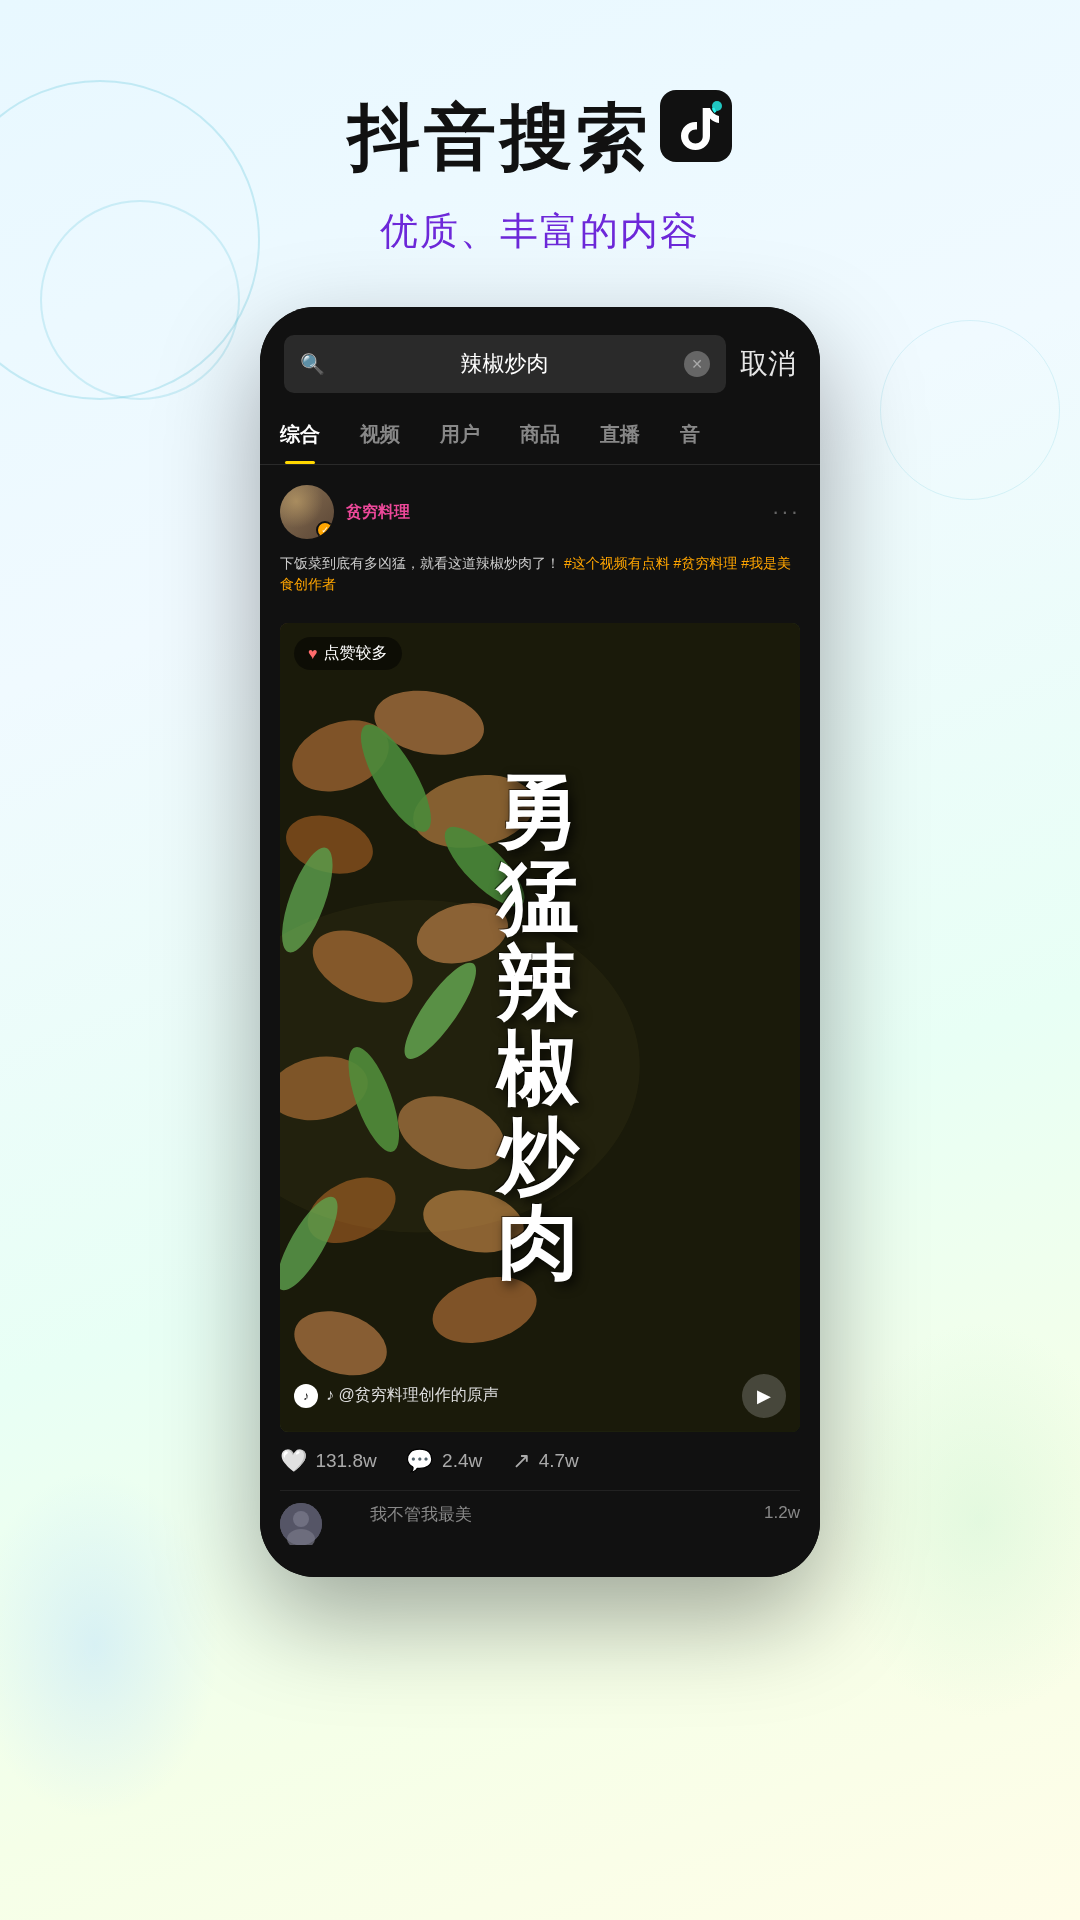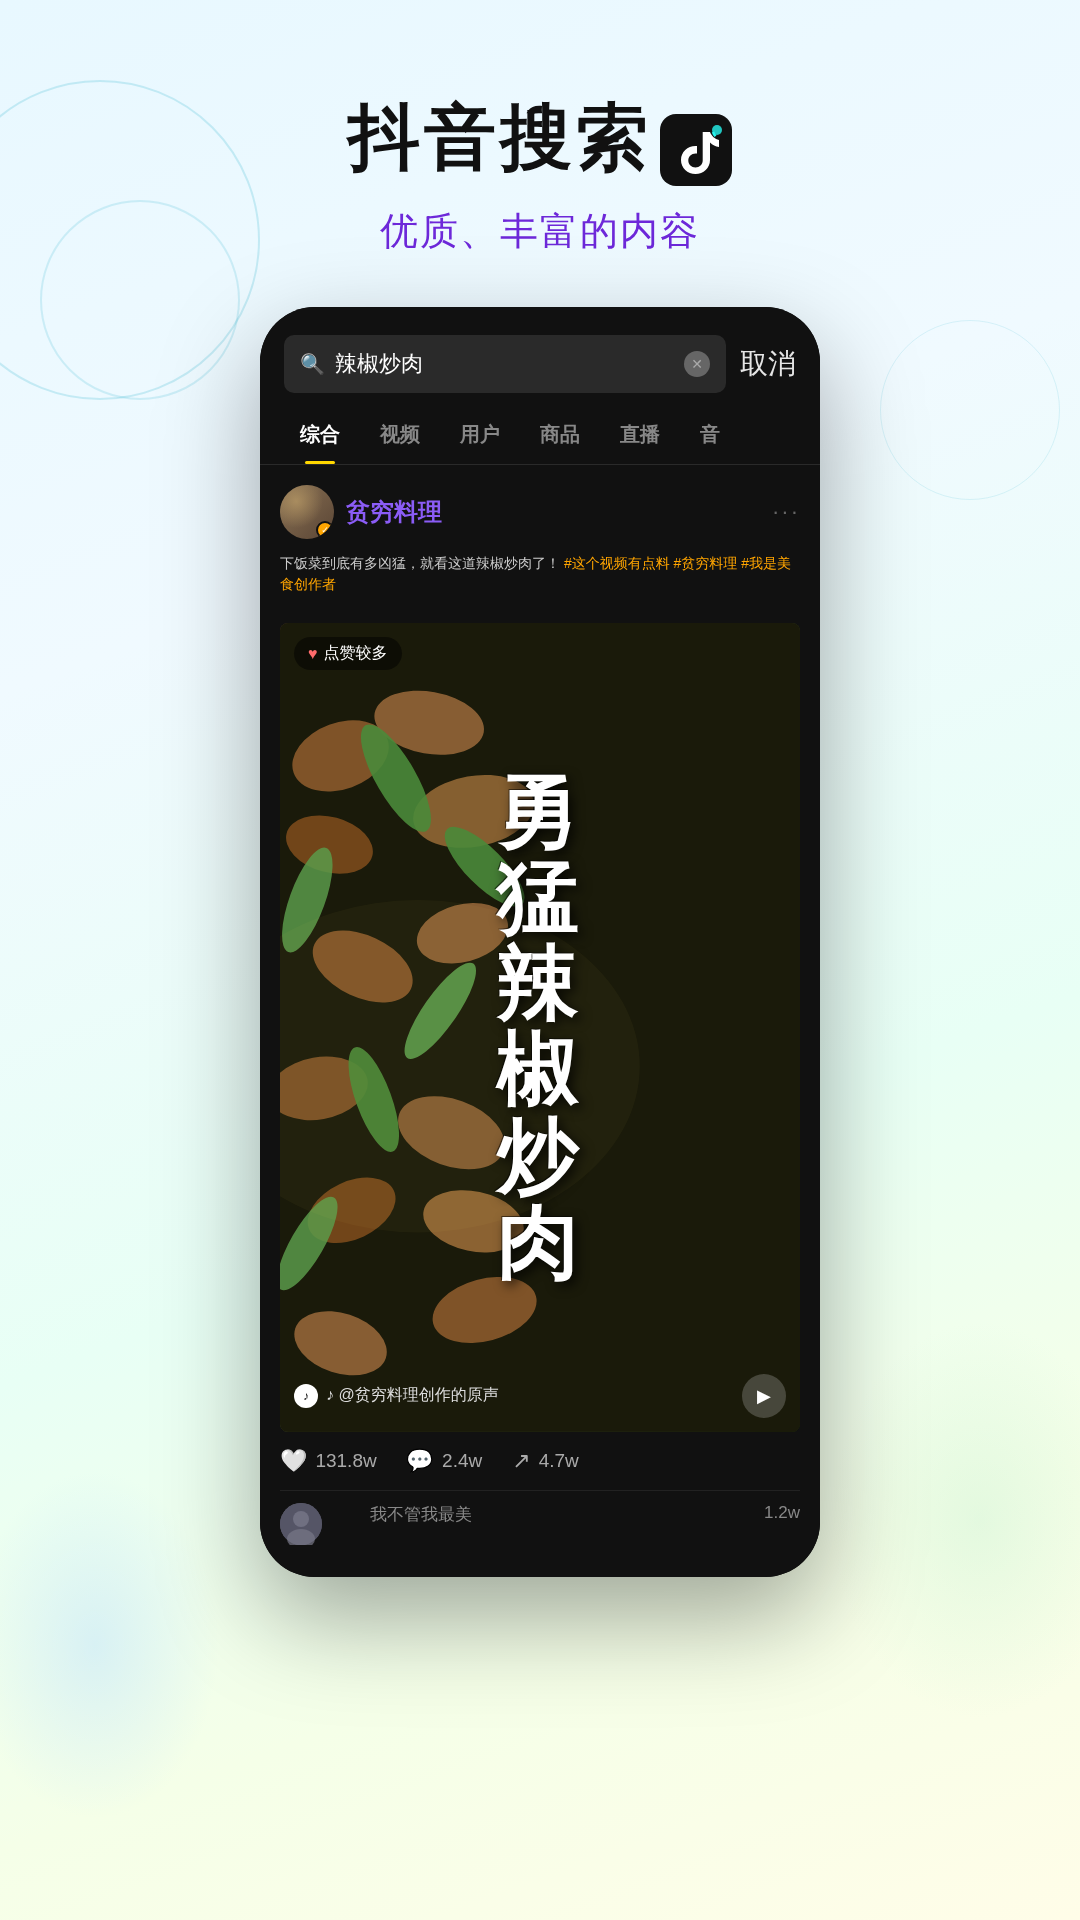--- a/index.html
+++ b/index.html
@@ -53,21 +53,21 @@
     .header {
       text-align: center;
       padding-top: 90px;
       padding-bottom: 50px;
       position: relative;
       z-index: 2;
     }
 
     .app-title {
       display: flex;
-      align-items: flex-end;
+      align-items: flex-start;
       justify-content: center;
       gap: 8px;
     }
 
     .app-title-text {
       font-size: 72px;
       font-weight: 900;
       color: #111;
       letter-spacing: 4px;
     }
@@ -119,20 +119,21 @@
 
     .search-icon-inner {
       color: #aaa;
       font-size: 20px;
     }
 
     .search-text {
       flex: 1;
       color: #fff;
       font-size: 22px;
+      text-align: center;
     }
 
     .search-clear {
       width: 26px;
       height: 26px;
       background: #666;
       border-radius: 50%;
       display: flex;
       align-items: center;
       justify-content: center;
@@ -143,21 +144,21 @@
     .search-cancel {
       color: #e5e5e5;
       font-size: 28px;
       white-space: nowrap;
     }
 
     
     .tab-bar {
       background: #111;
       display: flex;
-      padding: 0 20px;
+      padding: 0 0;
       border-bottom: 1px solid #2a2a2a;
     }
 
     .tab-item {
       padding: 16px 20px;
       color: #888;
       font-size: 20px;
       cursor: pointer;
       position: relative;
       white-space: nowrap;
@@ -229,22 +230,22 @@
       border-radius: 50%;
       border: 2px solid #111;
       display: flex;
       align-items: center;
       justify-content: center;
       font-size: 9px;
       color: white;
     }
 
     .username {
-      color: #8b5cf6;
-      font-size: 24px;
+      color: #ec4899;
+      font-size: 16px;
       font-weight: 600;
     }
 
     .more-icon {
       color: #666;
       font-size: 22px;
       letter-spacing: 2px;
     }
 
     

